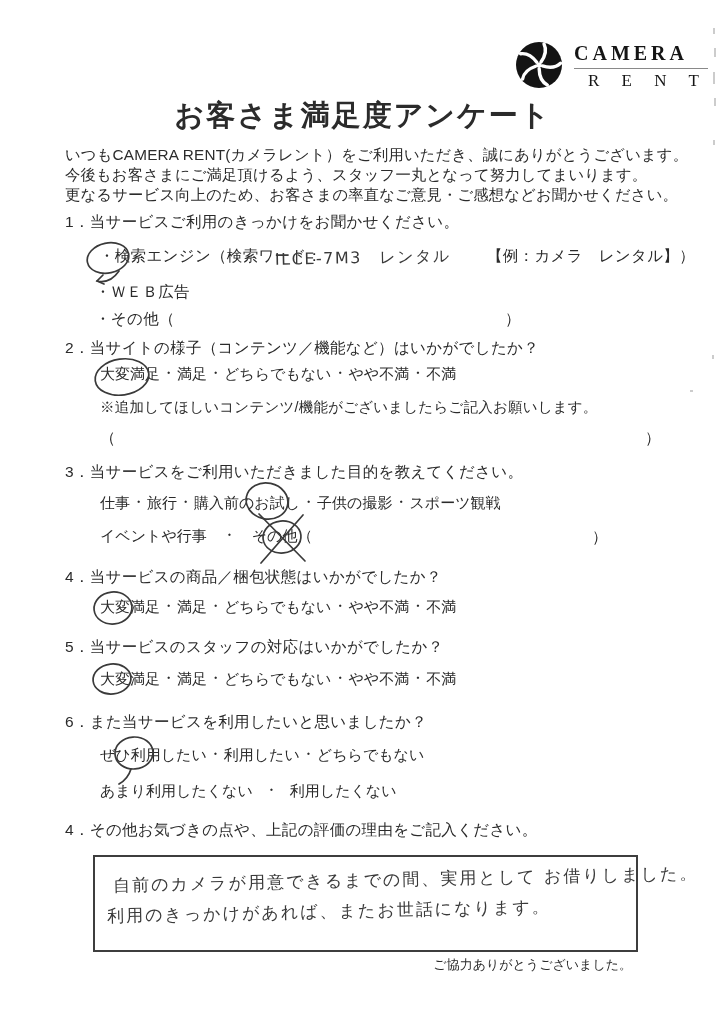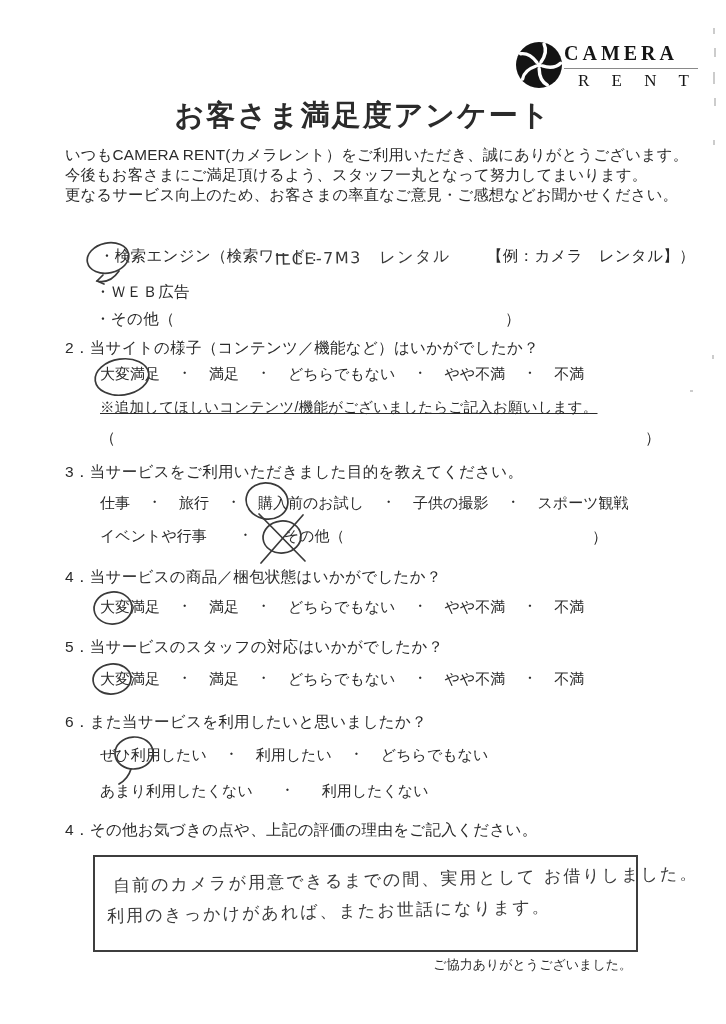--- a/index.html
+++ b/index.html
@@ -4,40 +4,40 @@
 <style>
   html,body { margin:0; padding:0; background:#e8e8e8; }
   .page {
     position:relative; width:726px; height:1024px; margin:0 auto;
     background:#ffffff; overflow:hidden;
     font-family:"Liberation Sans", sans-serif;
     color:#2b2b2b;
   }
   .abs { position:absolute; }
   .label { font-size:15.5px; letter-spacing:0.3px; white-space:nowrap; }
-  .opt-row { display:flex; gap:17px; font-size:15px; white-space:nowrap; align-items:flex-start; }
+  .opt-row { display:flex; gap:1px; font-size:15px; white-space:nowrap; align-items:flex-start; }
   .opt { display:inline-block; }
   .sep { display:inline-block; transform:translateY(-1px); }
   .paren { font-size:15.5px; }
   .note { font-size:14.5px; letter-spacing:0.2px; white-space:nowrap; }
   .title {
     left:0; top:96px; width:100%; text-align:center;
     font-size:29px; font-weight:600; letter-spacing:2px;
   }
   .intro { font-size:15.3px; white-space:nowrap; letter-spacing:0.2px; }
   .handwrite {
     font-size:16px; color:#3a3a3a; letter-spacing:1.5px; white-space:nowrap;
     transform:rotate(-1.2deg); font-family:"DejaVu Sans", sans-serif;
   }
   .hw-big { font-size:17px; letter-spacing:2px; }
   .comment-box {
     left:93px; top:855px; width:545px; height:97px;
     border:2px solid #3e3e3e; box-sizing:border-box;
   }
-  .logo { left:514px; top:40px; display:flex; align-items:flex-start; }
+  .logo { left:514px; top:40px; display:flex; align-items:flex-start; gap:10px; }
   .logo-text { display:flex; flex-direction:column; padding-top:2px; }
   .logo-top {
     font-family:"Liberation Serif", serif; font-size:20px; font-weight:700;
     letter-spacing:4px; color:#151515;
     border-bottom:1px solid rgba(40,40,40,0.55); padding-bottom:3px;
   }
   .logo-bottom {
     font-family:"Liberation Serif", serif; font-size:17px; font-weight:400;
     letter-spacing:9px; color:#151515; padding-top:2px; padding-left:14px;
   }
@@ -69,40 +69,41 @@
       <span class="logo-bottom">R E N T</span>
     </span>
   </div>
 
   <div class="abs title">お客さま満足度アンケート</div>
 
   <div class="abs intro" style="left:65px; top:145px;">いつもCAMERA RENT(カメラレント）をご利用いただき、誠にありがとうございます。</div>
   <div class="abs intro" style="left:65px; top:165px;">今後もお客さまにご満足頂けるよう、スタッフ一丸となって努力してまいります。</div>
   <div class="abs intro" style="left:65px; top:185px;">更なるサービス向上のため、お客さまの率直なご意見・ご感想などお聞かせください。</div>
 
+  <div class="abs label" style="left:65px; top:212px;">1．当サービスご利用のきっかけをお聞かせください。</div>
   <div class="abs label" style="left:99px; top:246px;">・検索エンジン（検索ワード：</div>
   <div class="abs handwrite" style="left:275px; top:248px;">ILCE-7M3　レンタル</div>
   <div class="abs label" style="left:487px; top:246px;">【例：カメラ　レンタル】）</div>
   <div class="abs label" style="left:95px; top:282px;">・ＷＥＢ広告</div>
   <div class="abs label" style="left:95px; top:309px;">・その他（</div>
   <div class="abs paren" style="left:505px; top:309px;">）</div>
 
   <div class="abs label" style="left:65px; top:338px;">2．当サイトの様子（コンテンツ／機能など）はいかがでしたか？</div>
   <div class="abs opt-row" style="left:100px; top:365px;">
     <span class="opt">大変満足</span>
     <span class="sep">・</span>
     <span class="opt">満足</span>
     <span class="sep">・</span>
     <span class="opt">どちらでもない</span>
     <span class="sep">・</span>
     <span class="opt">やや不満</span>
     <span class="sep">・</span>
     <span class="opt">不満</span>
   </div>
-  <div class="abs note" style="left:100px; top:398px;text-decoration:underline;">※追加してほしいコンテンツ/機能がございましたらご記入お願いします。</div>
+  <div class="abs note" style="left:100px; top:398px;">※追加してほしいコンテンツ/機能がございましたらご記入お願いします。</div>
   <div class="abs paren" style="left:100px; top:428px;">（</div>
   <div class="abs paren" style="left:645px; top:428px;">）</div>
 
   <div class="abs label" style="left:65px; top:462px;">3．当サービスをご利用いただきました目的を教えてください。</div>
   <div class="abs opt-row" style="left:100px; top:494px;">
     <span class="opt">仕事</span>
     <span class="sep">・</span>
     <span class="opt">旅行</span>
     <span class="sep">・</span>
     <span class="opt">購入前のお試し</span>

